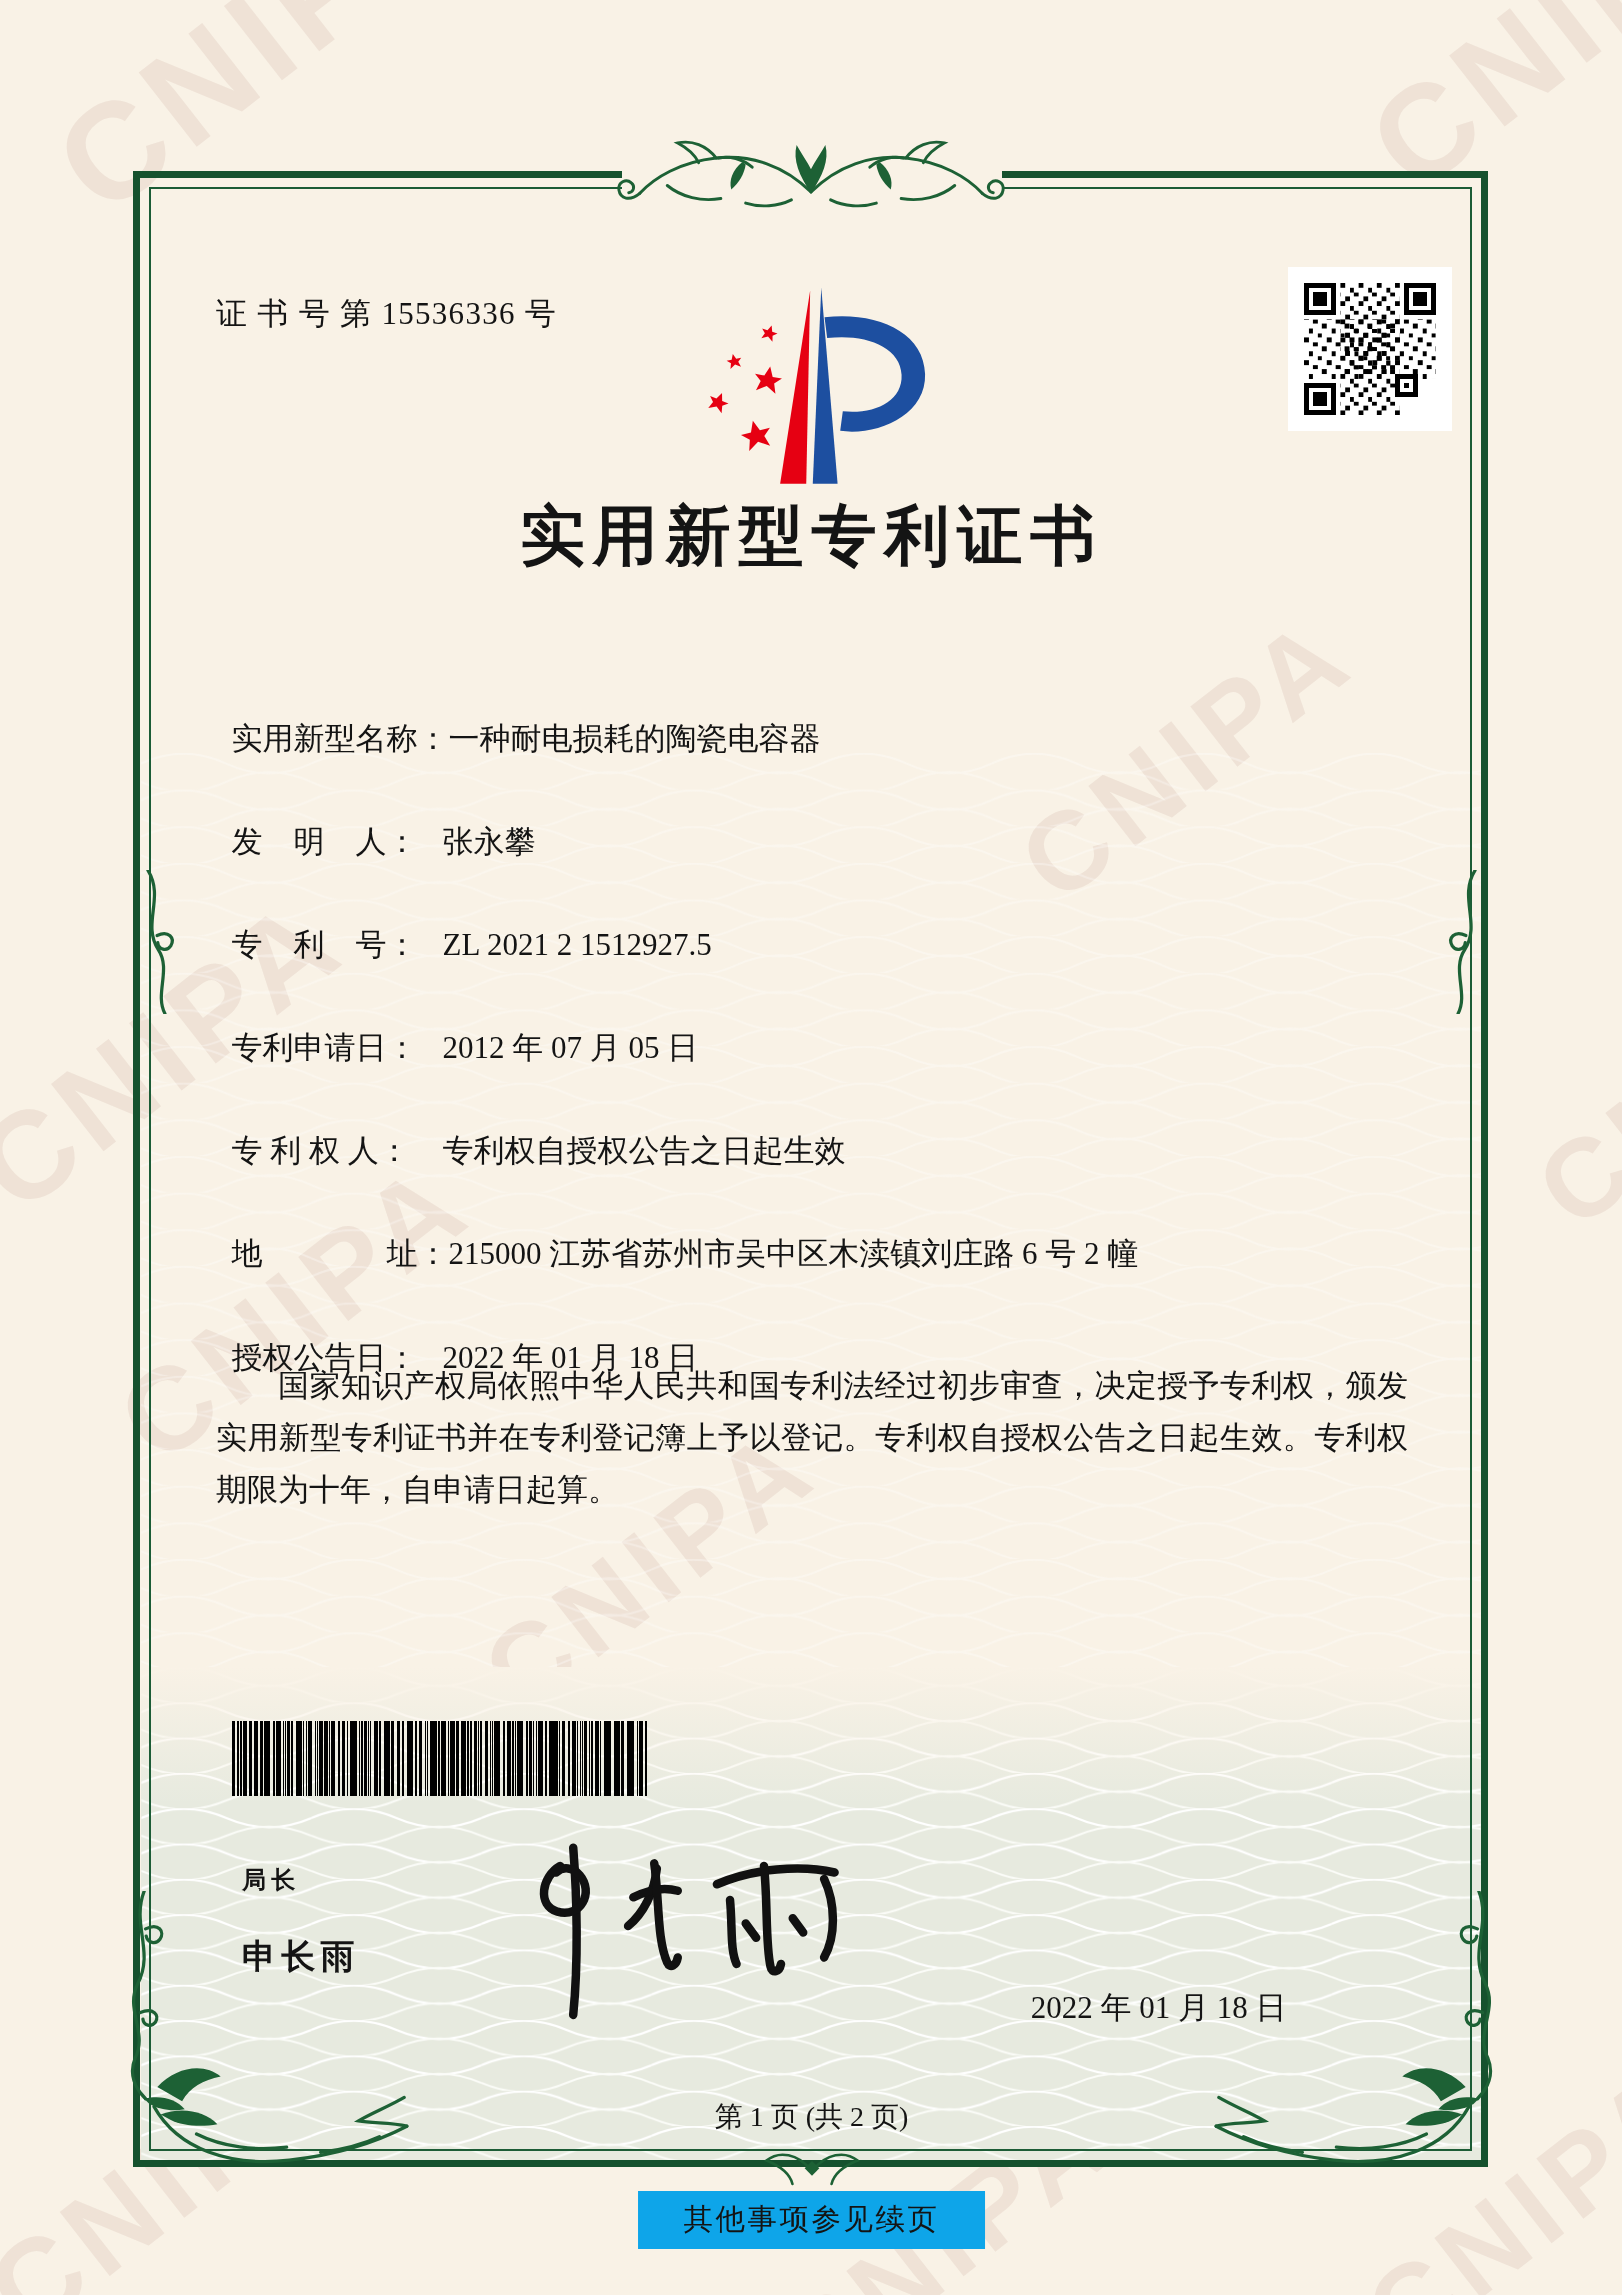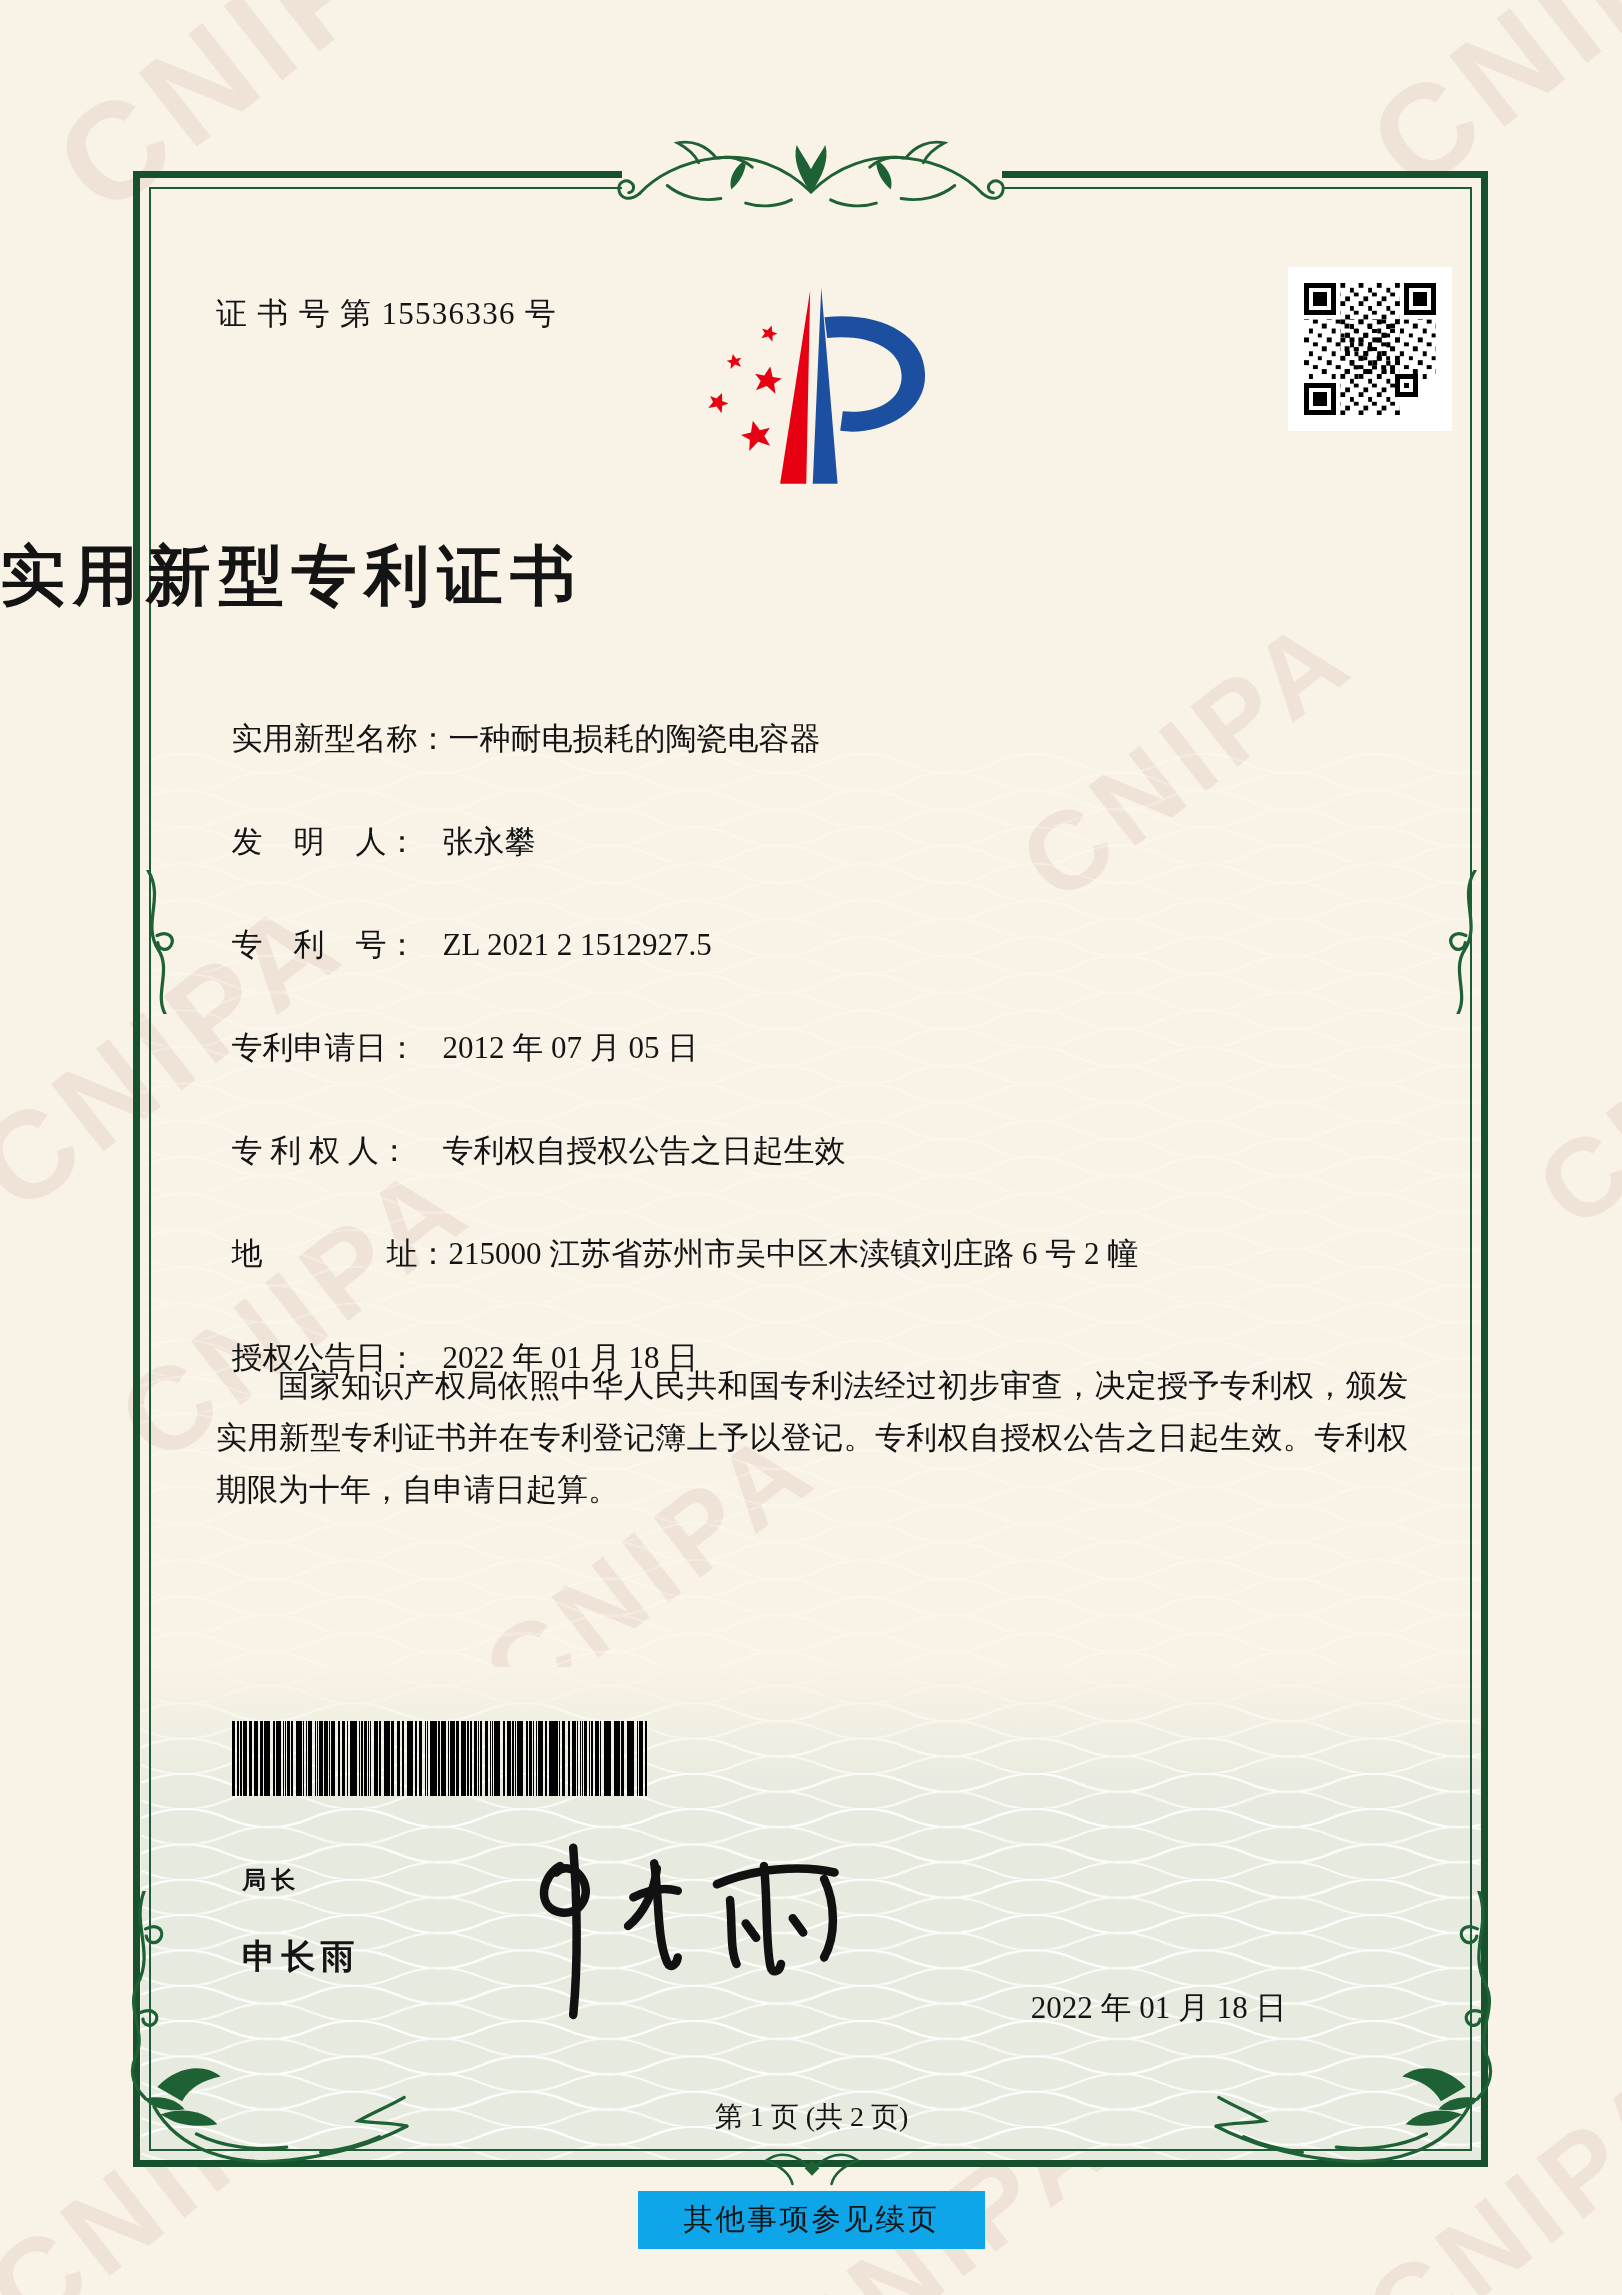--- a/index.html
+++ b/index.html
@@ -17,22 +17,22 @@
   .waves-faint{left:141px;top:753px;width:1340px;height:916px;opacity:.32;z-index:1;}
   
   .frame-outer{left:133px;top:171px;width:1355px;height:1996px;border:7.2px solid #16522e;
       box-sizing:border-box;z-index:2;}
   .frame-inner{position:absolute;left:9.2px;top:9.2px;right:9.2px;bottom:9.2px;border:2.6px solid #1c5c36;}
   .orn{z-index:3;}
   .orn-mask{left:622px;top:162px;width:380px;height:35px;background:#f9f2e6;z-index:3;}
   
   .content{z-index:4;}
   .cert-no{left:216px;top:293px;font-size:31px;letter-spacing:1.3px;z-index:4;}
-  .title{left:0;right:0;top:492px;font-size:65px;font-weight:bold;
-      letter-spacing:7.9px;z-index:4;margin-top:40px;}
+  .title{left:0;right:0;top:492px;text-align:center;font-size:65px;font-weight:bold;
+      letter-spacing:7.9px;z-index:4;}
   .field{left:216px;font-size:31px;white-space:pre;z-index:4;}
   .field .lbl{display:inline-block;min-width:211px;white-space:pre;}
   .grant2{position:absolute;left:628px;top:0;white-space:pre;}
   .body-text{left:216px;top:1360px;width:1192px;font-size:31px;line-height:52px;
       text-align:justify;z-index:4;}
   .body-text p{margin:0;text-indent:2em;}
   .barcode{left:232px;top:1721px;width:416px;height:75px;z-index:4;
       background:
         repeating-linear-gradient(90deg,#000 0 1.3px,transparent 1.3px 4.6px),
         repeating-linear-gradient(90deg,#000 0 1.3px,transparent 1.3px 5.9px),

